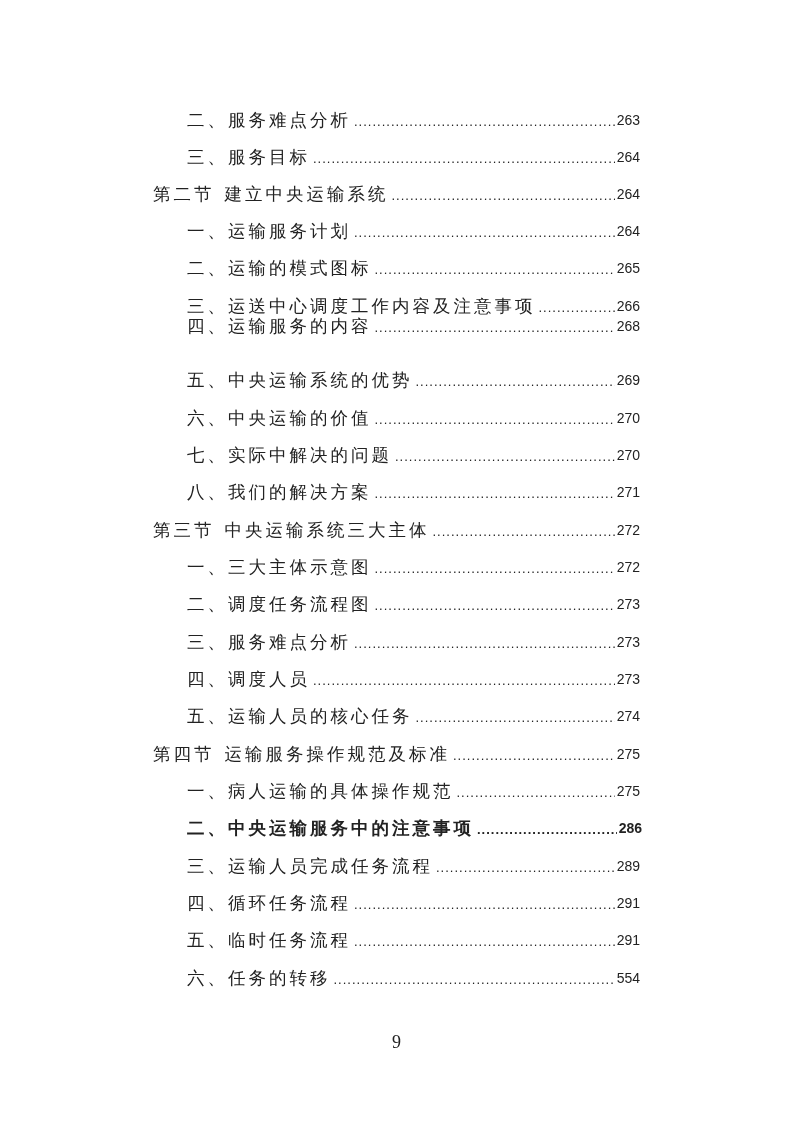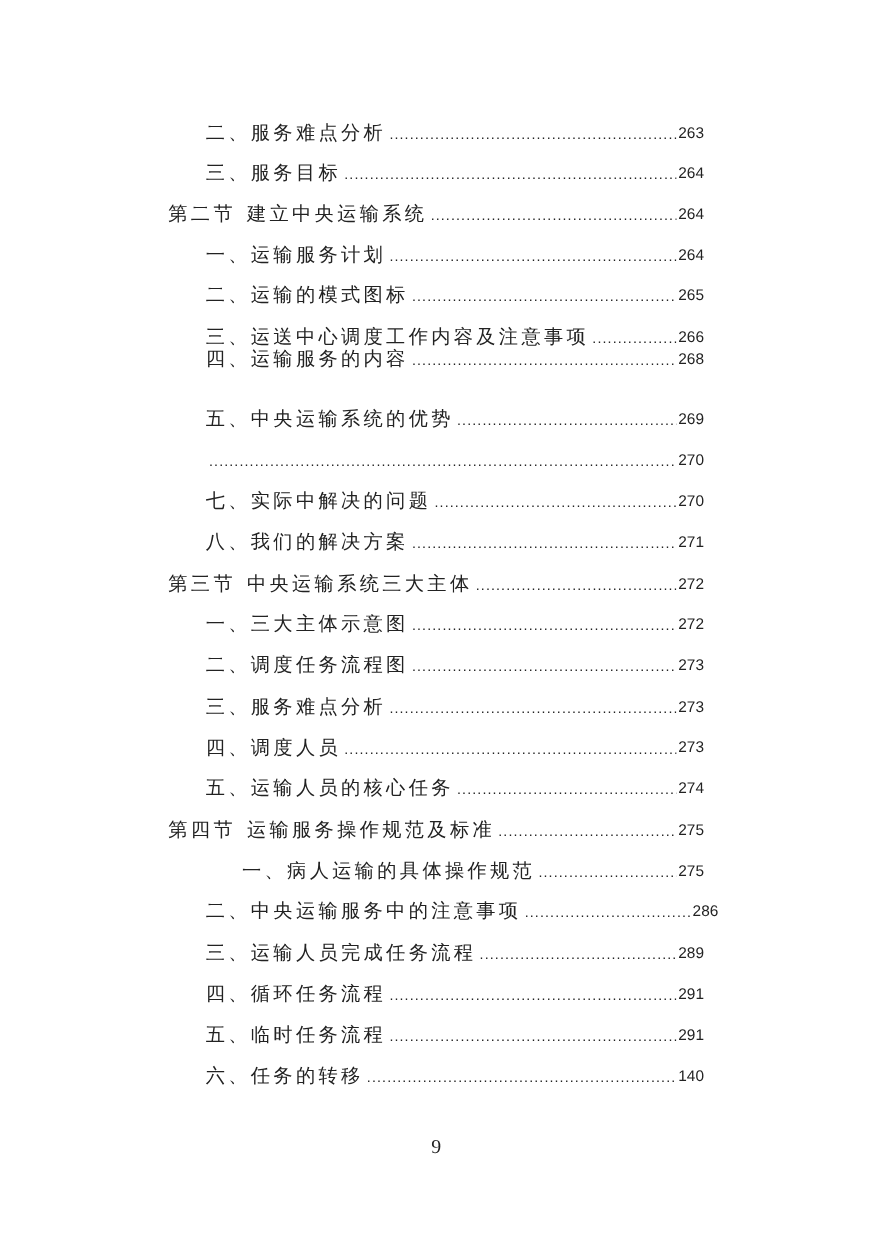--- a/index.html
+++ b/index.html
@@ -71,20 +71,21 @@
       <span class="label">四、运输服务的内容</span>
       <span class="dots"></span>
       <span class="num">268</span>
     </div>
     <div class="row item" style="top:260px;right:153px;">
       <span class="label">五、中央运输系统的优势</span>
       <span class="dots"></span>
       <span class="num">269</span>
     </div>
     <div class="row item" style="top:298px;right:153px;">
+      <span class="label">六、中央运输的价值</span>
       <span class="dots"></span>
       <span class="num">270</span>
     </div>
     <div class="row item" style="top:335px;right:153px;">
       <span class="label">七、实际中解决的问题</span>
       <span class="dots"></span>
       <span class="num">270</span>
     </div>
     <div class="row item" style="top:372px;right:153px;">
       <span class="label">八、我们的解决方案</span>
@@ -119,26 +120,26 @@
     <div class="row item" style="top:596px;right:153px;">
       <span class="label">五、运输人员的核心任务</span>
       <span class="dots"></span>
       <span class="num">274</span>
     </div>
     <div class="row section" style="top:634px;right:153px;">
       <span class="label"><span>第四节</span><span class="gap"></span><span>运输服务操作规范及标准</span></span>
       <span class="dots"></span>
       <span class="num">275</span>
     </div>
-    <div class="row item" style="top:671px;right:153px;margin-left:33px;">
+    <div class="row item" style="top:671px;right:153px;">
       <span class="label">一、病人运输的具体操作规范</span>
       <span class="dots"></span>
       <span class="num">275</span>
     </div>
-    <div class="row item" style="top:708px;right:140px;">
+    <div class="row item" style="top:708px;right:151px;font-weight:bold;">
       <span class="label">二、中央运输服务中的注意事项</span>
       <span class="dots"></span>
       <span class="num">286</span>
     </div>
     <div class="row item" style="top:746px;right:153px;">
       <span class="label">三、运输人员完成任务流程</span>
       <span class="dots"></span>
       <span class="num">289</span>
     </div>
     <div class="row item" style="top:783px;right:153px;">
@@ -147,19 +148,19 @@
       <span class="num">291</span>
     </div>
     <div class="row item" style="top:820px;right:153px;">
       <span class="label">五、临时任务流程</span>
       <span class="dots"></span>
       <span class="num">291</span>
     </div>
     <div class="row item" style="top:858px;right:153px;">
       <span class="label">六、任务的转移</span>
       <span class="dots"></span>
-      <span class="num">140</span>
+      <span class="num">554</span>
     </div>
 
   </div>
 
   <div class="pagenum">9</div>
 </div>
 
 </body></html>

